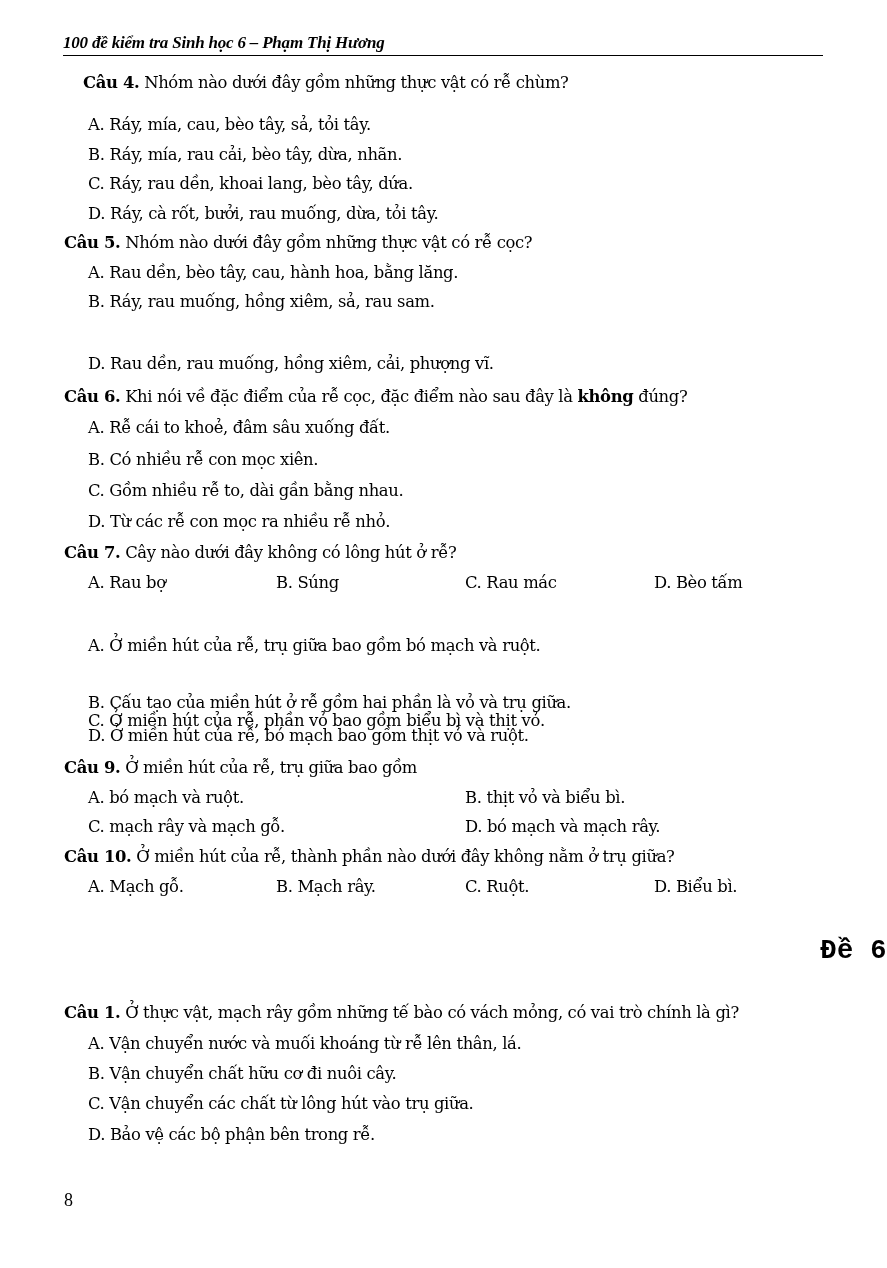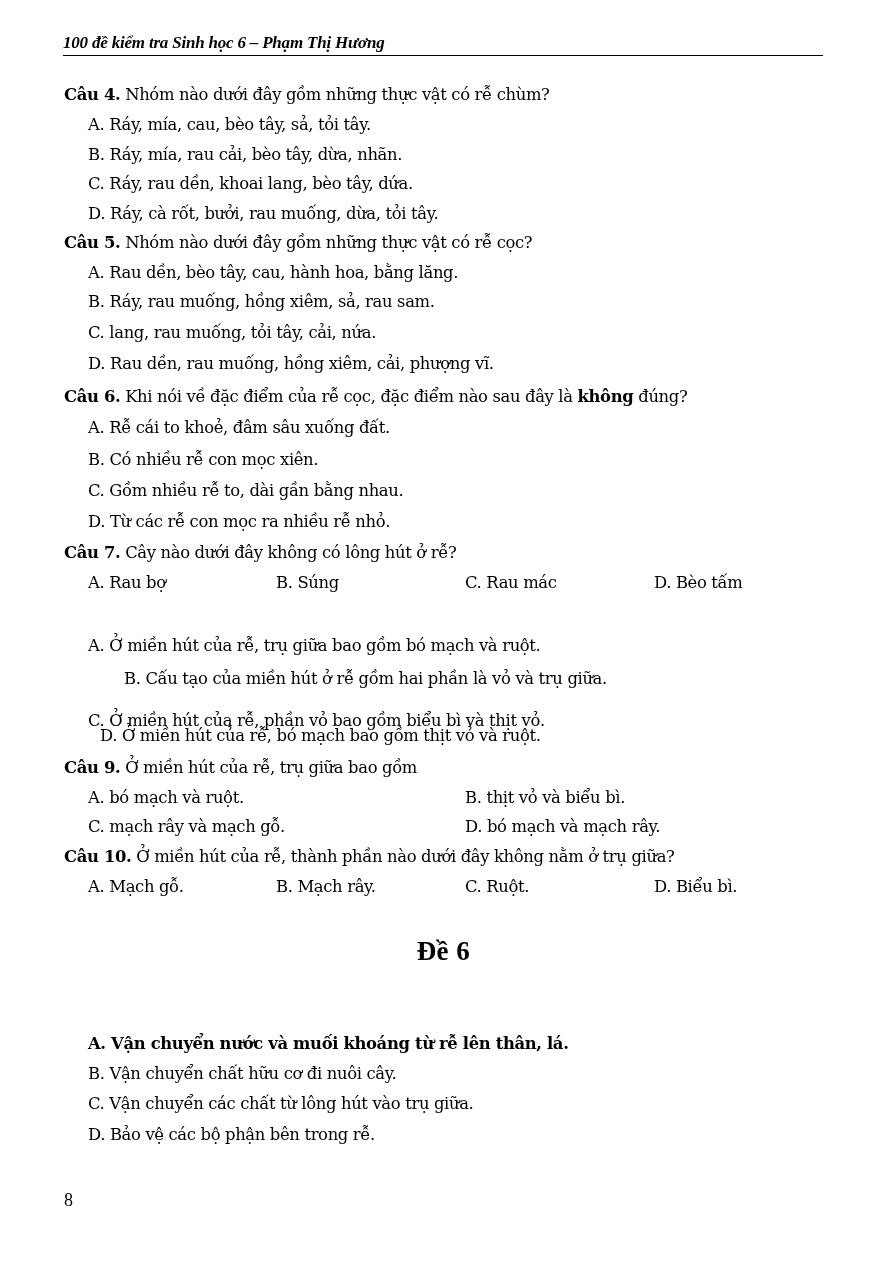--- a/index.html
+++ b/index.html
@@ -8,87 +8,89 @@
   .page { position: absolute; left: 0; top: 0; width: 887px; height: 1268px; }
   .header { position: absolute; left: 63px; top: 33px; width: 760px; height: 22px;
             border-bottom: 1.5px solid #000; }
   .header span { font-family: "Liberation Serif", serif; font-style: italic; font-weight: bold;
                  font-size: 17px; letter-spacing: -0.2px; position: absolute; left: 0; top: 0; }
   .line { position: absolute; font-family: "DejaVu Serif", serif; font-size: 16.4px;
           white-space: nowrap; letter-spacing: -0.35px; line-height: 20px; }
   .q { left: 64px; }
   .opt { left: 88px; }
   .q b, .line .lbl { font-weight: bold; }
-  .title { position: absolute; left: 0; width: 887px; text-align: center; top: 936px;
-           font-family: Liberation Serif, serif; font-weight: 900; font-size: 27px; letter-spacing: 0.5px; }
+  .title { position: absolute; left: 0; width: 887px; text-align: right; top: 936px;
+           font-family: Liberation Mono, monospace; font-weight: 900; font-size: 27px; letter-spacing: 0.5px; }
   .pagenum { position: absolute; left: 64px; top: 1190px; font-family: "Liberation Serif", serif; font-size: 18px; }
 </style>
 </head>
 <body>
 
 <div class="page">
 
   <div class="header">
     <span>100 đề kiểm tra Sinh học 6 – Phạm Thị Hương</span>
   </div>
 
-  <div class="line q" style="top:85px;">
+  <div class="line q" style="top:73px;margin-left:19px;">
     <b>Câu 4.</b><span> Nhóm nào dưới đây gồm  những thực vật có rễ chùm?</span>
   </div>
   <div class="line opt" style="top:115px;text-align:center;">A. Ráy, mía, cau, bèo tây, sả, tỏi tây.</div>
   <div class="line opt" style="top:174px;">C. Ráy, rau dền, khoai lang, bèo tây, dứa.</div>
   <div class="line opt" style="top:145px;">B. Ráy, mía, rau cải, bèo tây, dừa, nhãn.</div>
   <div class="line opt" style="top:204px;">D. Ráy, cà rốt, bưởi, rau muống, dừa, tỏi tây.</div>
 
   <div class="line q" style="top:233px;">
     <b>Câu 5.</b><span> Nhóm nào dưới đây gồm những thực vật có rễ cọc?</span>
   </div>
   <div class="line opt" style="top:263px;">A. Rau dền, bèo tây, cau, hành hoa, bằng lăng.</div>
   <div class="line opt" style="top:292px;">B. Ráy, rau muống, hồng xiêm, sả, rau sam.</div>
-  <div class="line opt" style="top:323px;">C. lang, rau muống, tỏi tây, cải, nứa.</div>
   <div class="line opt" style="top:354px;">D. Rau dền, rau muống, hồng xiêm, cải, phượng vĩ.</div>
 
   <div class="line q" style="top:387px;">
     <b>Câu 6.</b><span> Khi nói về đặc điểm của rễ cọc, đặc điểm nào sau đây là </span><b>không</b><span> đúng?</span>
   </div>
   <div class="line opt" style="top:418px;">A. Rễ cái to khoẻ, đâm sâu xuống đất.</div>
   <div class="line opt" style="top:450px;">B. Có nhiều rễ con mọc xiên.</div>
   <div class="line opt" style="top:481px;">C. Gồm nhiều rễ to, dài gần bằng nhau.</div>
   <div class="line opt" style="top:512px;">D. Từ các rễ con mọc ra nhiều rễ nhỏ.</div>
 
   <div class="line q" style="top:543px;">
     <b>Câu 7.</b><span> Cây nào dưới đây không có lông hút ở rễ?</span>
   </div>
   <div class="line" style="top:573px; left:88px;">A. Rau bợ</div>
   <div class="line" style="top:573px; left:276px;">B. Súng</div>
   <div class="line" style="top:573px; left:465px;">C. Rau mác</div>
   <div class="line" style="top:573px; left:654px;">D. Bèo tấm</div>
 
   <div class="line opt" style="top:636px;">A. Ở miền hút của rễ, trụ giữa bao gồm bó mạch và ruột.</div>
-  <div class="line opt" style="top:669px;margin-left:36px;">B. Cấu tạo của miền hút ở rễ gồm hai phần là vỏ và trụ giữa.</div>
+  <div class="line opt" style="top:693px;">B. Cấu tạo của miền hút ở rễ gồm hai phần là vỏ và trụ giữa.</div>
   <div class="line opt" style="top:695px;margin-top:16px;">C. Ở miền hút của rễ, phần vỏ bao gồm biểu bì và thịt vỏ.</div>
-  <div class="line opt" style="top:726px;margin-left:12px;">D. Ở miền hút của rễ, bó mạch bao gồm thịt vỏ và ruột.</div>
+  <div class="line opt" style="top:726px;">D. Ở miền hút của rễ, bó mạch bao gồm thịt vỏ và ruột.</div>
 
   <div class="line q" style="top:758px;">
     <b>Câu 9.</b><span> Ở miền hút của rễ, trụ giữa bao gồm</span>
   </div>
   <div class="line" style="top:788px; left:88px;">A. bó mạch và ruột.</div>
   <div class="line" style="top:788px; left:465px;">B. thịt vỏ và biểu bì.</div>
   <div class="line" style="top:817px; left:88px;">C. mạch rây và mạch gỗ.</div>
   <div class="line" style="top:817px; left:465px;">D. bó mạch và mạch rây.</div>
 
   <div class="line q" style="top:847px;">
     <b>Câu 10.</b><span> Ở miền hút của rễ, thành phần nào dưới đây không nằm ở trụ giữa?</span>
   </div>
   <div class="line" style="top:877px; left:88px;">A. Mạch gỗ.</div>
   <div class="line" style="top:877px; left:276px;">B. Mạch rây.</div>
   <div class="line" style="top:877px; left:465px;">C. Ruột.</div>
   <div class="line" style="top:877px; left:654px;">D. Biểu bì.</div>
 
   <div class="title">Đề 6</div>
 
-  <div class="line opt" style="top:1034px;font-weight:bold;">A. Vận chuyển nước và muối khoáng từ rễ lên thân, lá.</div>
+  <div class="line q" style="top:1003px;">
+    <b>Câu 1.</b><span> Ở thực vật, mạch rây gồm những tế bào có vách mỏng, có vai trò chính là gì?</span>
+  </div>
+  <div class="line opt" style="top:1034px;">A. Vận chuyển nước và muối khoáng từ rễ lên thân, lá.</div>
   <div class="line opt" style="top:1064px;">B. Vận chuyển chất hữu cơ đi nuôi cây.</div>
   <div class="line opt" style="top:1094px;">C. Vận chuyển các chất từ lông hút vào trụ giữa.</div>
   <div class="line opt" style="top:1125px;">D. Bảo vệ các bộ phận bên trong rễ.</div>
 
   <div class="pagenum">8</div>
 </div>
 
 </body></html>

